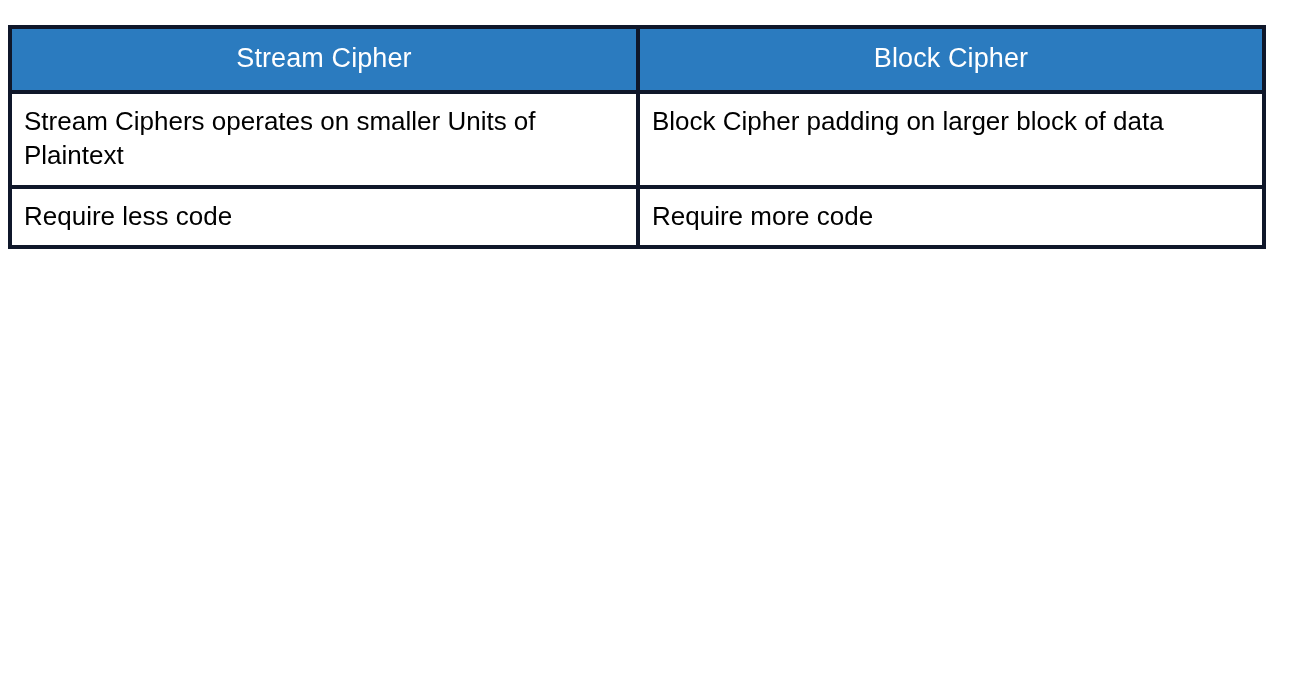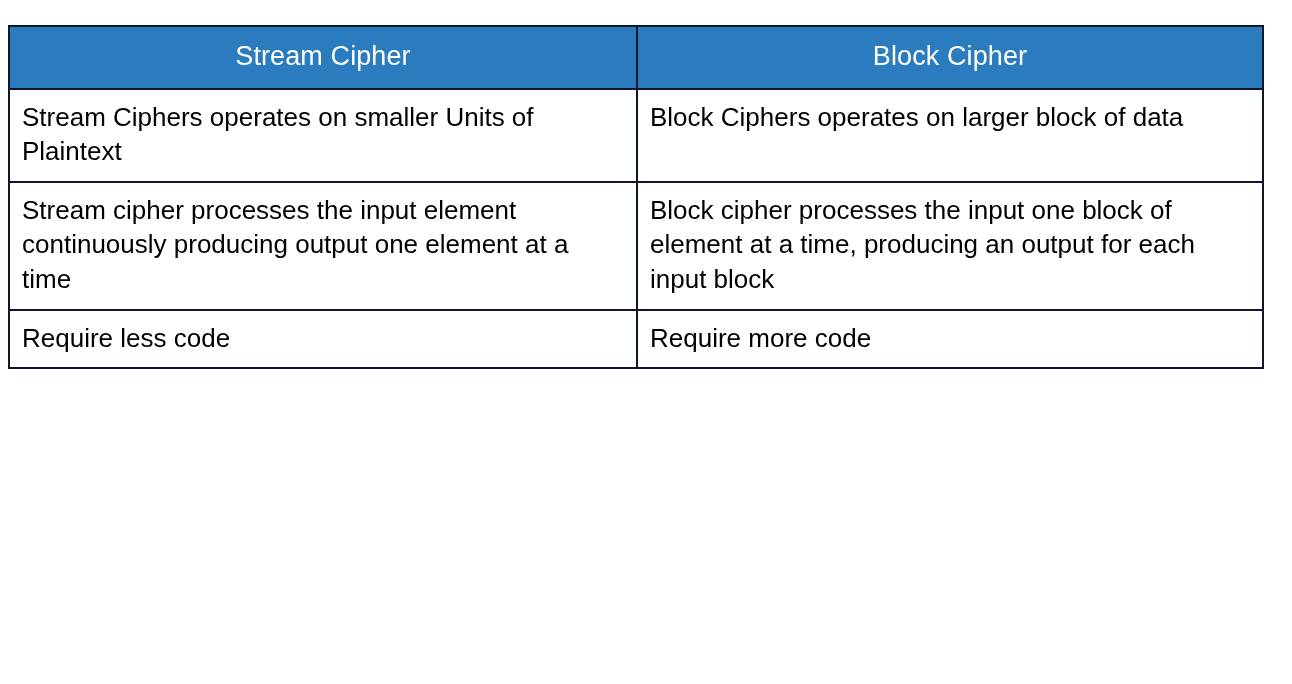--- a/index.html
+++ b/index.html
@@ -26,21 +26,21 @@
     top: 25px;
     width: 1254px;
     border-collapse: collapse;
     table-layout: fixed;
   }
   .comparison-table col.col-left  { width: 628px; }
   .comparison-table col.col-right { width: 626px; }
 
   .comparison-table th,
   .comparison-table td {
-    border: 2px solid #0f172a;
+    border: 4px solid #0f172a;
     vertical-align: top;
     box-sizing: border-box;
     margin-top: 20px;
   }
   .comparison-table th {
     background: #2b7bbf;
     color: #ffffff;
     text-align: center;
     font-weight: normal;
     font-size: 27px;
@@ -80,33 +80,25 @@
         </th>
       </tr>
     </thead>
     <tbody>
 
       <tr>
         <td>
           <span class="cell-text">Stream Ciphers operates on smaller Units of Plaintext</span>
         </td>
         <td>
-          <span class="cell-text">Block Ciphers operates on larger block of data</span>
+          <span class="cell-text">Block Cipher padding on larger block of data</span>
         </td>
       </tr>
 
 
-      <tr>
-        <td>
-          <span class="cell-text">Stream cipher processes the input element continuously producing output one element at a time</span>
-        </td>
-        <td>
-          <span class="cell-text">Block cipher processes the input one block of element at a time, producing an output for each input block</span>
-        </td>
-      </tr>
 
       <tr>
         <td>
           <span class="cell-text">Require less code</span>
         </td>
         <td>
           <span class="cell-text">Require more code</span>
         </td>
       </tr>
 

